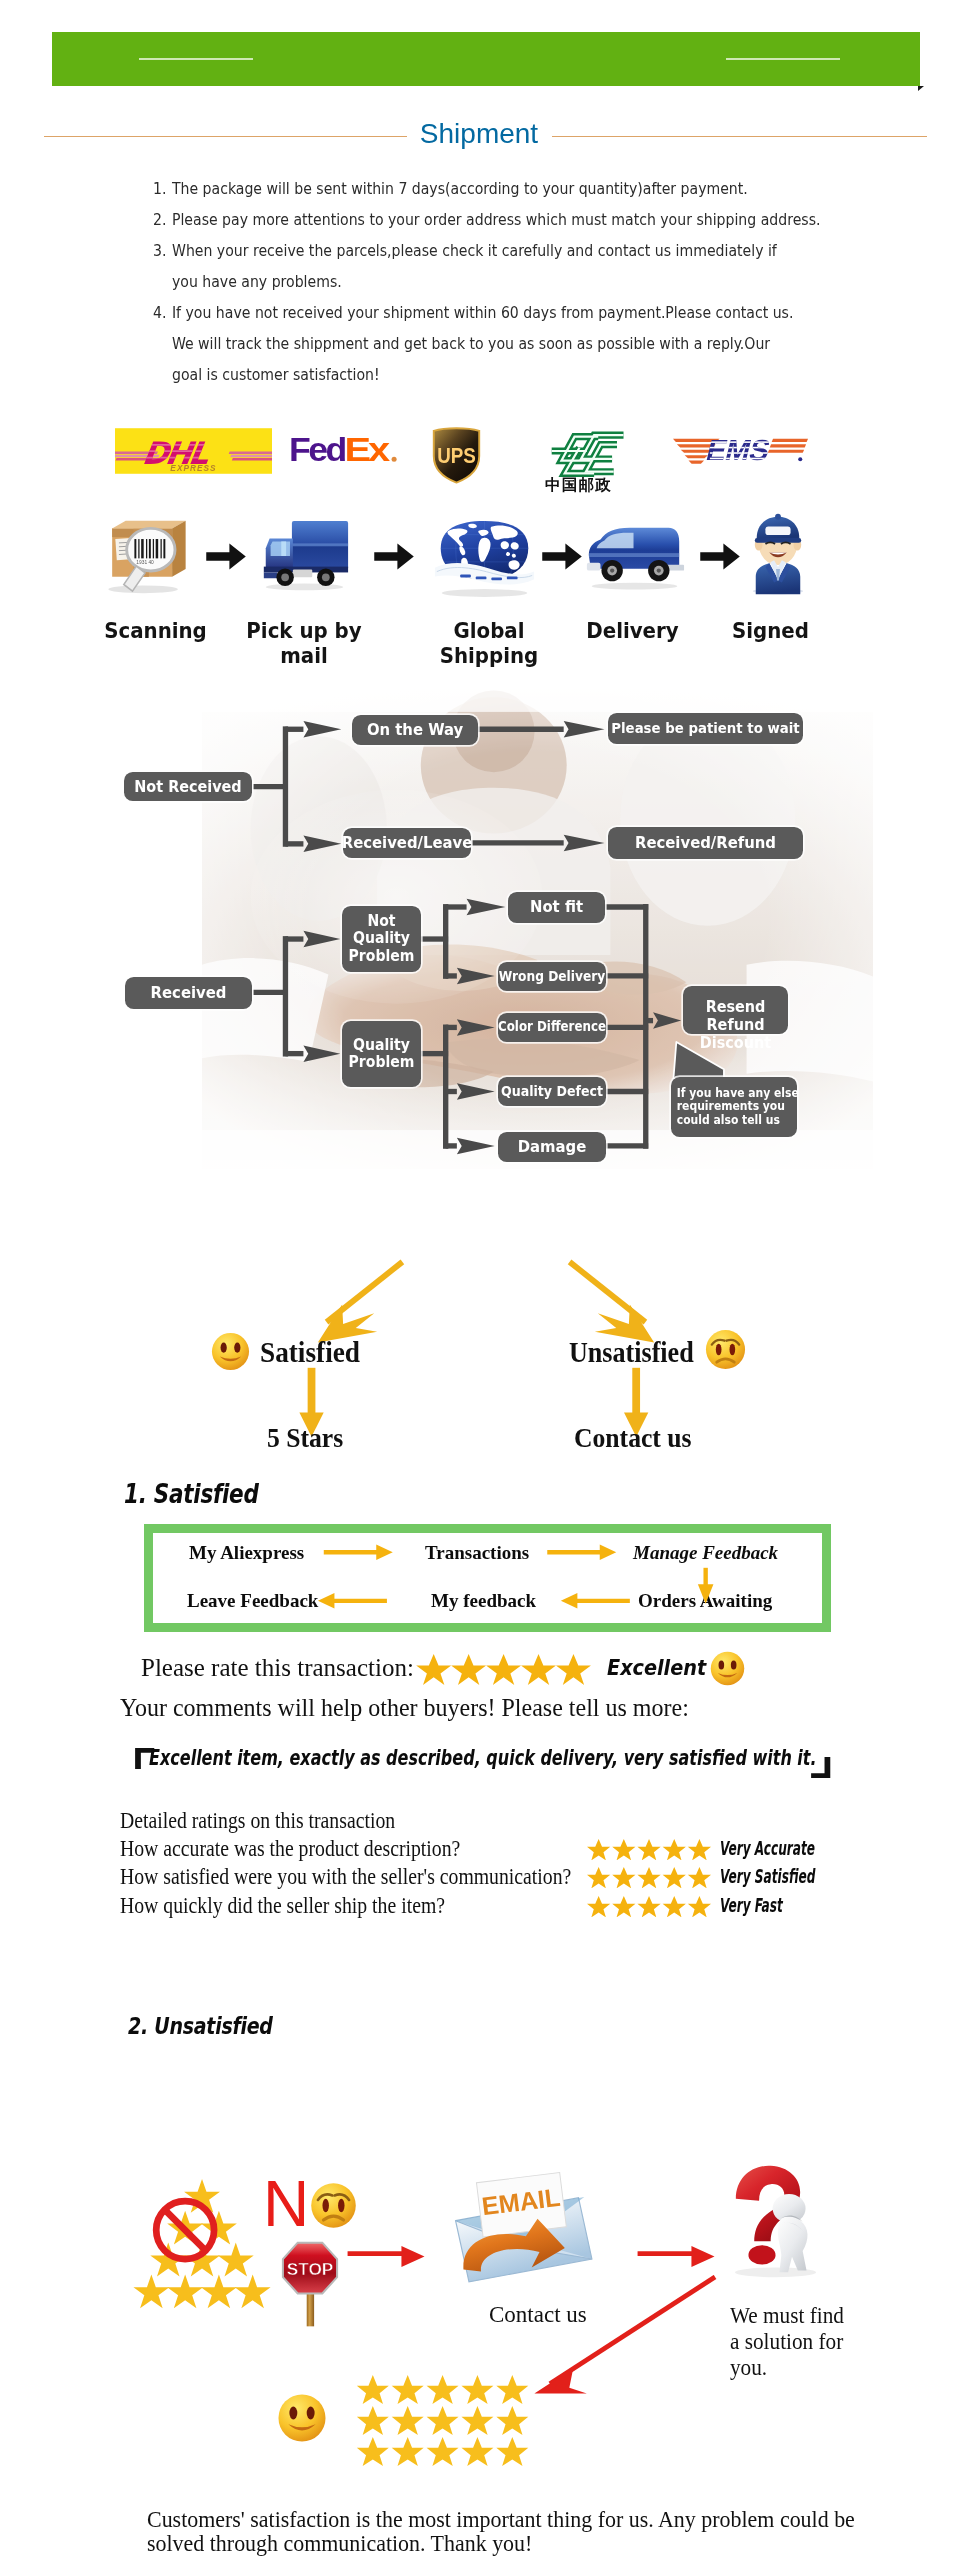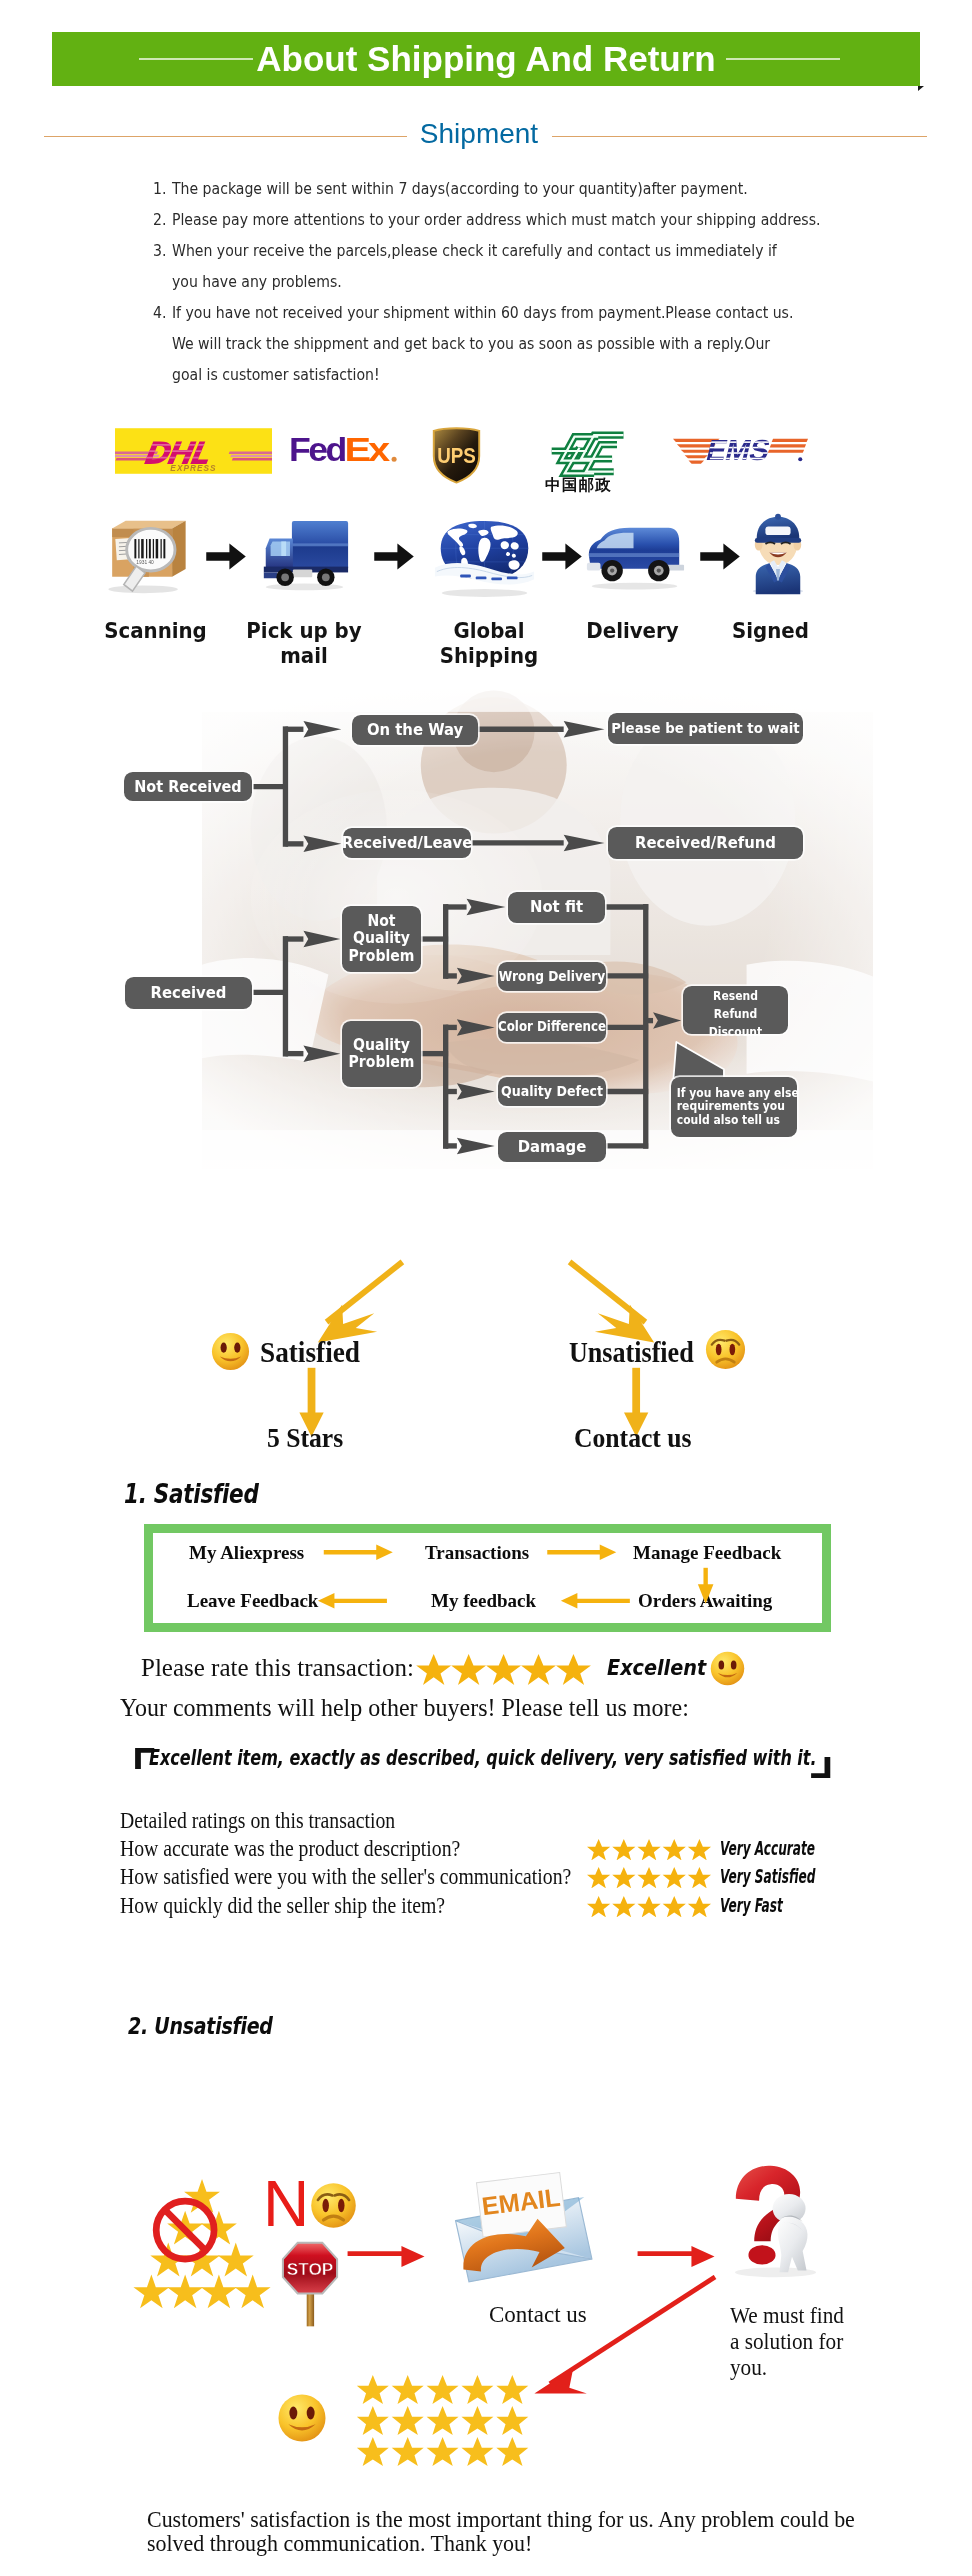--- a/index.html
+++ b/index.html
@@ -65,21 +65,20 @@
   #carriers .logo{position:absolute;}
 </style>
 </head>
 <body>
 
 <div class="page">
 
   <div class="abs" id="hdr"></div>
   <div class="abs" id="hdr-line-l"></div>
   <div class="abs" id="hdr-line-r"></div>
-  <div class="abs" id="hdr-title">About Shipping And Return</div>
   <div class="abs" id="hdr-shadow"></div>
 
   <div class="abs" id="ship-line-l"></div>
   <div class="abs" id="ship-line-r"></div>
   <div class="abs" id="ship-title">Shipment</div>
 
   <div class="ser" style="left:147px;top:2507px;font-size:23px;transform:scaleX(0.954);transform-origin:0 0;">Customers' satisfaction is the most important thing for us. Any problem could be</div>
   <div class="ser" style="left:147px;top:2531px;font-size:23px;transform:scaleX(0.954);transform-origin:0 0;">solved through communication. Thank you!</div>
 
   <div class="sect-h" style="left:128px;top:2013px;font-size:23px;">2. Unsatisfied</div>
@@ -306,21 +305,21 @@
   <div class="bic" style="left:149px;top:1746px;font-size:21px;transform:scaleX(0.848);transform-origin:0 0;">Excellent item, exactly as described, quick delivery, very satisfied with it.</div>
   <svg class="abs" style="left:810px;top:1756px;" width="21.4" height="23" viewBox="0 0 22 24">
     <path d="M21 23 h-20 v-5 h14 v-17 h6z" fill="#111"></path>
   </svg>
 
   <div class="sect-h" style="left:124px;top:1479px;">1. Satisfied</div>
   <div class="abs" id="sat-box"></div>
 
   <div class="fb" style="left:189px;top:1542px;">My Aliexpress</div>
   <div class="fb" style="left:425px;top:1542px;">Transactions</div>
-  <div class="fb" style="left:633px;top:1542px;">Manage Feedback</div>
+  <div class="fb" style="left:633px;top:1542px;font-style:italic;">Manage Feedback</div>
   <div class="fb" style="left:187px;top:1590px;">Leave Feedback</div>
   <div class="fb" style="left:431px;top:1590px;">My feedback</div>
   <div class="fb" style="left:638px;top:1590px;">Orders Awaiting</div>
 
   <svg class="abs" style="left:144px;top:1524px;" width="687" height="108" viewBox="0 0 707 111">
     <g fill="#F5B20E" stroke="#F5B20E">
       <path d="M185 29 H243" stroke-width="4.5" fill="none"></path>
       <path d="M239 21 L256 29 L239 37Z" stroke="none"></path>
       <path d="M415 29 H473" stroke-width="4.5" fill="none"></path>
       <path d="M469 21 L486 29 L469 37Z" stroke="none"></path>
@@ -508,21 +507,21 @@
         </div>
         <div class="fbox" style="left: 498px; top: 342px; width: 108px; height: 29px; font-size: 13.2px;">
           <span>Color Difference</span>
         </div>
         <div class="fbox" style="left: 498px; top: 406px; width: 108px; height: 29px; font-size: 14px;">
           <span>Quality Defect</span>
         </div>
         <div class="fbox" style="left: 498px; top: 461px; width: 108px; height: 30px; font-size: 16.5px;">
           <span>Damage</span>
         </div>
-        <div class="fbox" style="left: 683px; top: 315px; width: 105px; height: 48px; font-size: 12px; display: block; line-height: 18px; padding-top: 1px; box-sizing: border-box;"><span>Resend</span><br><span>Refund</span><br><span>Discount</span></div>
+        <div class="fbox" style="left: 683px; top: 315px; width: 105px; height: 48px; font-size: 16px; display: block; line-height: 18px; padding-top: 12px; box-sizing: border-box;"><span>Resend</span><br><span>Refund</span><br><span>Discount</span></div>
         <div class="fbox" style="left: 671px; top: 406px; width: 126px; height: 60px; font-size: 12px; justify-content: flex-start; padding-left: 5.8px; text-align: left; display: block; line-height: 13.4px; padding-top: 10px; box-sizing: border-box;"><span>If you have any else</span><br><span>requirements you</span><br><span>could also tell us</span></div>
       </div>
   </div>
 
   <div class="abs" id="process">
 
     <svg class="step" style="left:104px;top:9.7px;" width="84" height="87" viewBox="0 0 86 90">
       <ellipse cx="40" cy="81" rx="36" ry="4" fill="#d9d9d9" opacity="0.7"></ellipse>
       <rect x="8" y="18" width="62" height="50" fill="#d9a362"></rect>
       <rect x="8" y="18" width="62" height="9" fill="#c18d4f"></rect>

